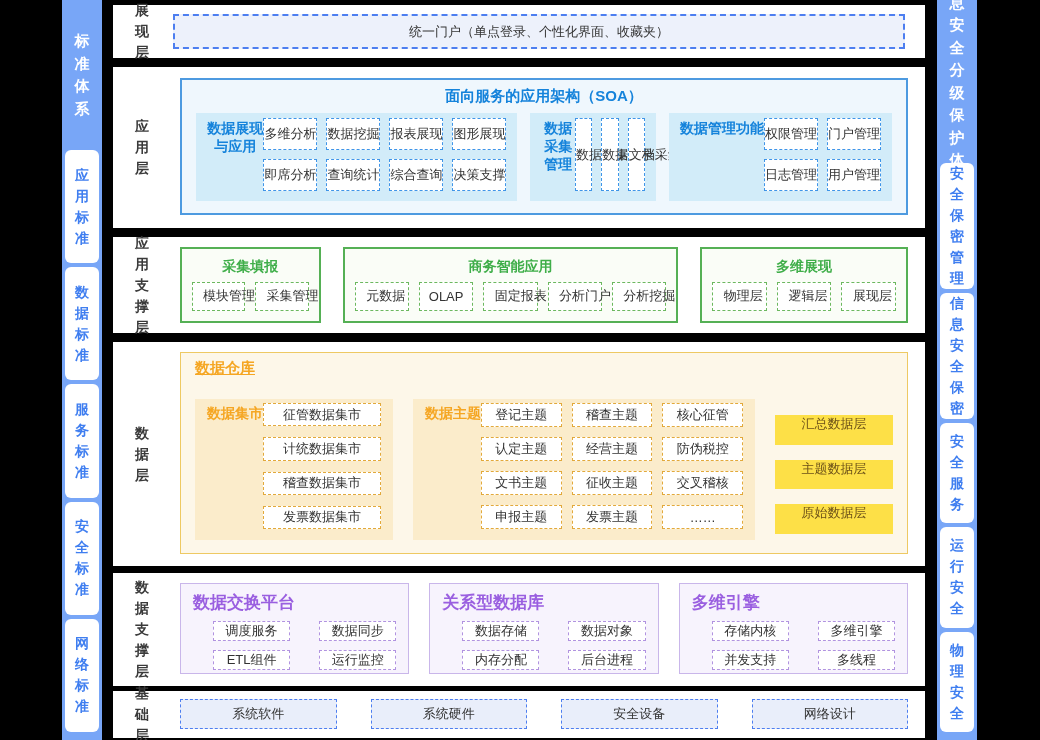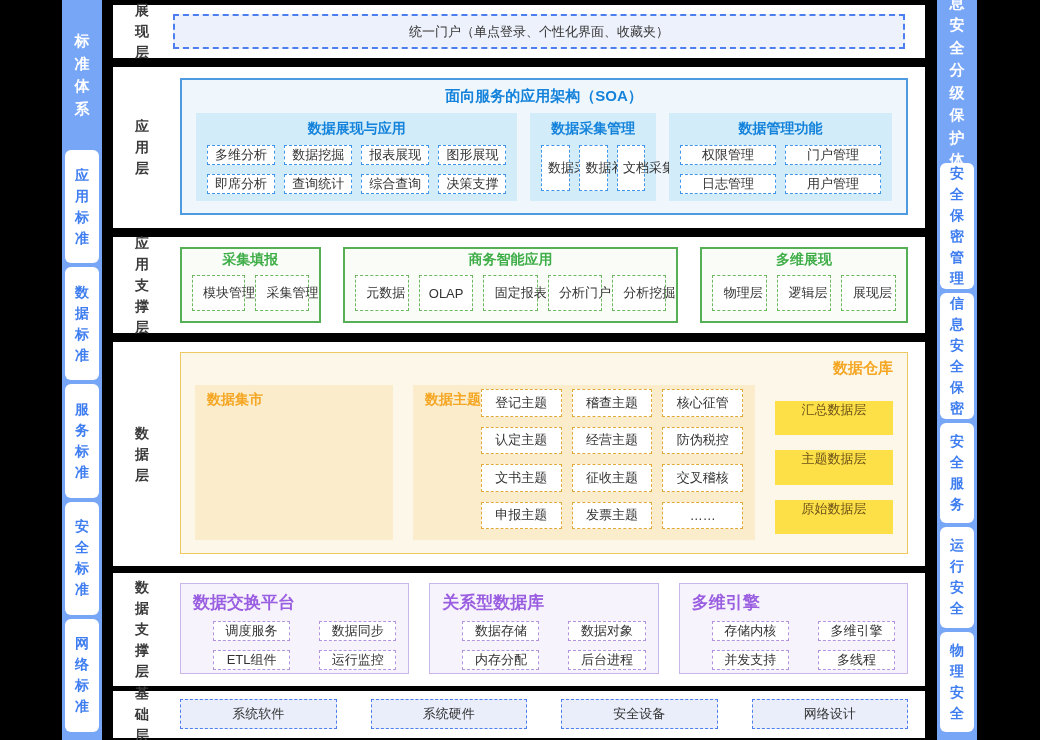--- a/index.html
+++ b/index.html
@@ -37,43 +37,43 @@
 
   
   .r1 .layer-content { padding:9px 20px 9px 2px; }
   .portal-box { flex:1; border:2px dashed #4d7ef0; background:#edf1fb; display:flex; align-items:center; justify-content:center; font-size:13px; color:#333; }
 
   
   .r2 .layer-content { padding:11px 17px 13px 9px; }
   .soa-box { flex:1; border:2px solid #4d9ae0; background:#eff7fd; display:flex; flex-direction:column; padding:7px 14px 12px; }
   .soa-title { text-align:center; color:#1583db; font-weight:bold; font-size:15px; margin-bottom:7px; }
   .soa-sections { flex:1; display:flex; gap:13px; min-height:0; }
-  .soa-section { background:#d2ecf9; display:flex; flex-direction:column; padding:5px 11px 10px; }
+  .soa-section { background:#d2ecf9; display:flex; flex-direction:row; padding:5px 11px 10px; }
   .sec-display { flex:2.95 1 0; }
   .sec-collect { flex:1.02 1 0; }
   .sec-manage  { flex:1.98 1 0; }
   .section-title { text-align:center; color:#1583db; font-weight:bold; font-size:14px; margin:2px 0 7px; }
   .grid-4x2 { flex:1; display:grid; grid-template-columns:repeat(4,1fr); grid-template-rows:1fr 1fr; gap:9px; }
   .grid-2x2 { flex:1; display:grid; grid-template-columns:1fr 1fr; grid-template-rows:1fr 1fr; gap:9px; }
   .chip-blue { border:1.6px dashed #3f95e8; }
   .v-chips { flex:1; display:flex; gap:9px; }
   .v-chips .chip { flex:1; }
 
   
   .r3 .layer-content { padding:10px 17px 10px 9px; display:flex; gap:22px; }
-  .green-box { border:2px solid #55b055; background:#fafdf7; display:flex; flex-direction:column; padding:1px 10px 10px; }
+  .green-box { border:2px solid #55b055; background:#fafdf7; display:flex; flex-direction:column; padding:8px 10px 10px; }
   .g1 { flex:132 1 0; } .g2 { flex:352 1 0; } .g3 { flex:208 1 0; }
   .green-title { text-align:center; color:#3fae49; font-weight:bold; font-size:14px; margin:1px 0 6px; }
   .green-chips { flex:1; display:flex; gap:10px; }
   .green-chips .chip { flex:1; border:1.6px dashed #6cb85f; }
 
   
   .r4 .layer-content { padding:10px 17px 12px 9px; }
   .dw-box { flex:1; border:1.5px solid #eec963; background:#fdf7e9; display:flex; flex-direction:column; padding:6px 14px 13px; }
-  .dw-title { text-align:right; color:#f5a623; font-weight:bold; font-size:15px; margin-bottom:7px; }
+  .dw-title { text-align:left; color:#f5a623; font-weight:bold; font-size:15px; margin-bottom:21px;text-decoration:underline; }
   .dw-body { flex:1; display:flex; gap:20px; min-height:0; }
   .cream-panel { background:#fbeccb; display:flex; flex-direction:row; padding:4px 12px 11px; }
   .dm-panel { flex:0 0 198px; }
   .dt-panel { flex:1; }
   .cream-title { text-align:center; color:#f5a623; font-weight:bold; font-size:14px; margin:2px 0 7px; }
   .dm-chips { flex:1; display:flex; flex-direction:column; gap:11px; }
   .dm-chips .chip { flex:1; border:1.6px dashed #e2a93b; }
   .grid-3x4 { flex:1; display:grid; grid-template-columns:repeat(3,1fr); grid-template-rows:repeat(4,1fr); gap:10px; }
   .chip-amber { border:1.6px dashed #e2a93b; }
   .tier-col { flex:0 0 118px; display:flex; flex-direction:column; justify-content:center; gap:15px; padding:16px 0 6px; }
@@ -291,20 +291,34 @@
       <div class="layer-label">
           <span class="vtext">数据层</span>
         </div>
       <div class="layer-content">
         <div class="dw-box">
           <div class="dw-title">数据仓库</div>
           <div class="dw-body">
 
             <div class="cream-panel dm-panel">
               <div class="cream-title">数据集市</div>
+              <div class="dm-chips">
+                <div class="chip">
+                    <span>征管数据集市</span>
+                  </div>
+                <div class="chip">
+                    <span>计统数据集市</span>
+                  </div>
+                <div class="chip">
+                    <span>稽查数据集市</span>
+                  </div>
+                <div class="chip">
+                    <span>发票数据集市</span>
+                  </div>
+              </div>
             </div>
 
             <div class="cream-panel dt-panel">
               <div class="cream-title">数据主题</div>
               <div class="grid-3x4">
                 <div class="chip chip-amber">
                     <span>登记主题</span>
                   </div>
                 <div class="chip chip-amber">
                     <span>稽查主题</span>

